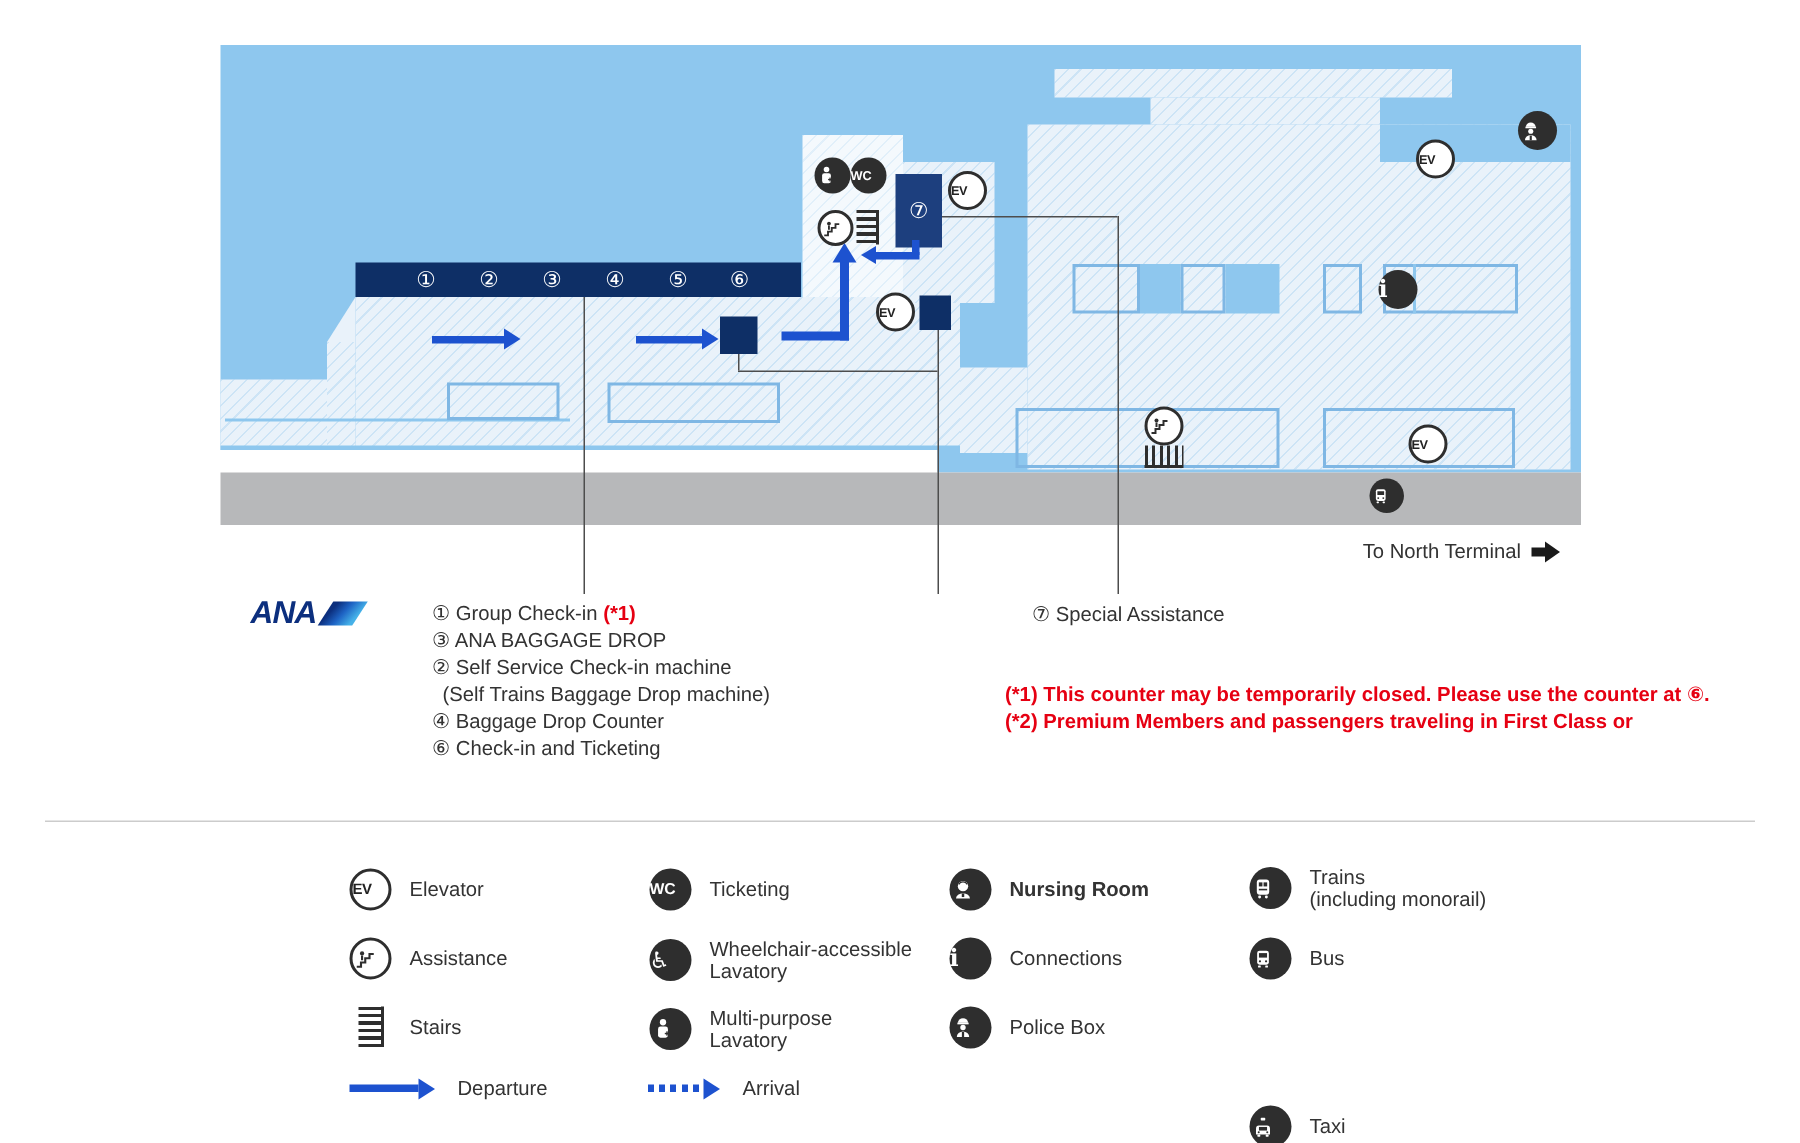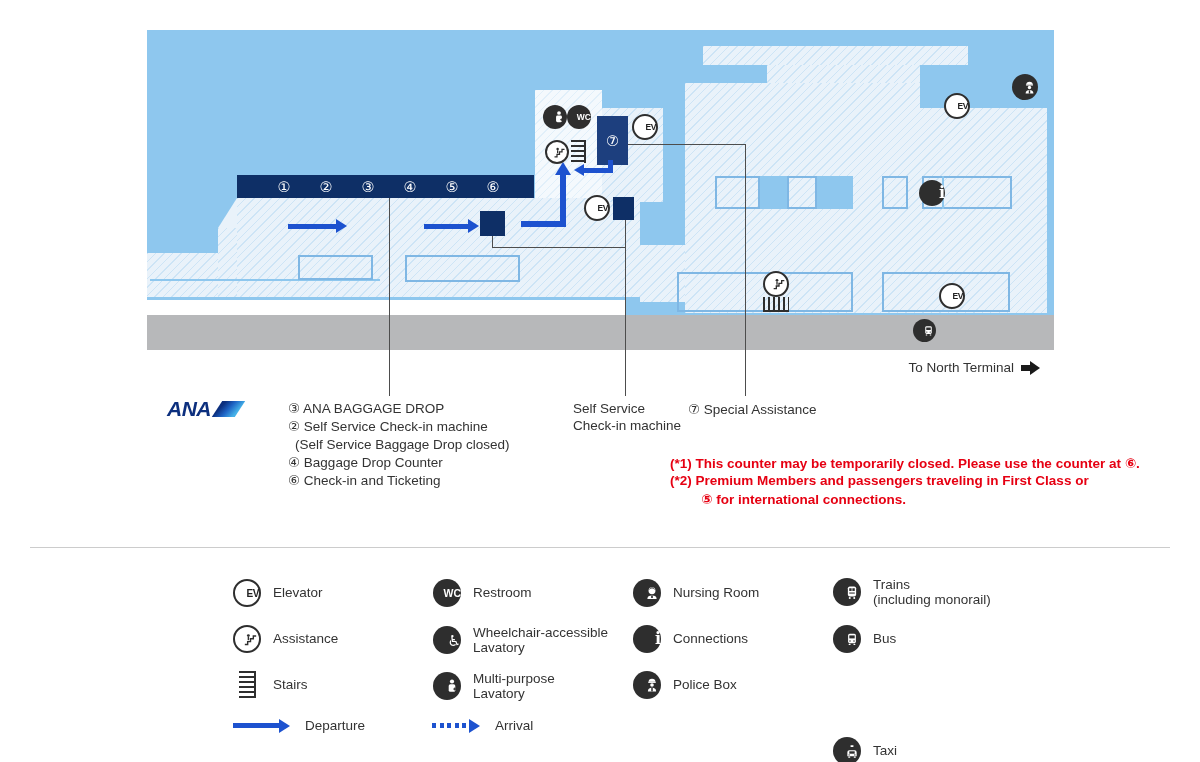--- a/index.html
+++ b/index.html
@@ -21,21 +21,21 @@
   .tri-floor{width:0;height:0;border-bottom:30px solid #e9f2fa;border-left:19px solid transparent;}
   
   .lbl{font-size:13.5px;line-height:1.3;color:#333;}
   .red{color:#e60012;font-weight:bold;}
   .list .ln{height:18px;white-space:nowrap;}
   .list .ln.indent{padding-left:7px;}
   .notes .ln{height:18px;white-space:nowrap;font-weight:bold;color:#e60012;font-size:13.5px;}
   .notes .ln.indent{padding-left:31px;}
   .cnum{color:#fff;font-size:14.5px;line-height:18px;text-align:center;}
   
-  .ic{border-radius:50%;display:flex;align-items:center;justify-content:flex-end;box-sizing:border-box;flex:none;}
+  .ic{border-radius:50%;display:flex;align-items:center;justify-content:flex-start;box-sizing:border-box;flex:none;}
   .ic.dark{background:#2e2e2e;}
   .ic.line{background:#fff;border:2px solid #2e2e2e;}
   .d28{width:28px;height:28px;} .d26{width:26px;height:26px;} .d24{width:24px;height:24px;} .d23{width:23px;height:23px;}
   .evt{font-weight:bold;color:#222;font-size:10px;letter-spacing:-.4px;}
   .evt.s{font-size:8.5px;}
   .wct{color:#fff;font-weight:bold;font-size:10.5px;}
   .wct.s{font-size:8.5px;}
   .inft{color:#fff;font-weight:bold;font-size:16px;font-family:"DejaVu Serif",serif;line-height:1;}
   .whl{color:#fff;font-size:15px;line-height:1;}
   .stairs-h{background:repeating-linear-gradient(180deg,#2e2e2e 0 2.2px,rgba(0,0,0,0) 2.2px 5px);border-right:2.5px solid #2e2e2e;box-sizing:border-box;}
@@ -203,38 +203,34 @@
         <span class="ah-r dk"></span>
     </span>
   </div>
 
   <div class="abs analogo" style="left:167px;top:398px;">
     <span class="ana-t">ANA</span>
     <span class="ana-m"></span>
   </div>
 
   <div class="abs list" style="left:288px;top:400px;">
+    <div class="ln lbl"><span>① Group Check-in </span><span class="red">(*1)</span></div>
     <div class="ln lbl"><span>③ ANA BAGGAGE DROP</span><span class="red"></span></div>
     <div class="ln lbl"><span>② Self Service Check-in machine</span><span class="red"></span></div>
-    <div class="ln lbl indent"><span>(Self Service Baggage Drop closed)</span><span class="red"></span></div>
+    <div class="ln lbl indent"><span>(Self Trains Baggage Drop machine)</span><span class="red"></span></div>
     <div class="ln lbl"><span>④ Baggage Drop Counter</span><span class="red"></span></div>
     <div class="ln lbl"><span>⑥ Check-in and Ticketing</span><span class="red"></span></div>
   </div>
 
-  <div class="abs" style="left:573px;top:400px;">
-    <div class="lbl" style="height:17px;">Self Service</div>
-    <div class="lbl">Check-in machine</div>
-  </div>
 
   <div class="abs lbl" style="left:688px;top:401px;">⑦ Special Assistance</div>
 
   <div class="abs notes" style="left:670px;top:455px;">
     <div class="ln">(*1) This counter may be temporarily closed. Please use the counter at ⑥.</div>
     <div class="ln">(*2)  Premium Members and passengers traveling in First Class or</div>
-    <div class="ln indent">⑤ for international connections.</div>
   </div>
 
   <div class="abs divider" style="left:30px;top:547px;width:1140px;height:1px;"></div>
 
   <div class="lrow" style="left:233px;top:579px;">
     <span class="ic line d28">
         <span class="evt">EV</span>
       </span>
     <span class="tx">Elevator</span>
   </div>
@@ -259,21 +255,21 @@
       <span class="shaft" style="width:46px;"></span>
         <span class="ah-r"></span>
     </span>
     <span class="tx" style="margin-left:3px;">Departure</span>
   </div>
 
   <div class="lrow" style="left:433px;top:579px;">
     <span class="ic dark d28">
         <span class="wct">WC</span>
       </span>
-    <span class="tx">Restroom</span>
+    <span class="tx">Ticketing</span>
   </div>
   <div class="lrow" style="left:433px;top:625px;">
     <span class="ic dark d28">
         <span class="whl">♿</span>
       </span>
     <span class="tx">
         <div>Wheelchair-accessible</div>
         <div>Lavatory</div>
       </span>
   </div>
@@ -292,21 +288,21 @@
       </span>
   </div>
   <div class="lrow" style="left:432px;top:718px;">
     <span style="display:flex;align-items:center;">
       <span class="dash" style="width:37px;"></span>
         <span class="ah-r"></span>
     </span>
     <span class="tx" style="margin-left:3px;">Arrival</span>
   </div>
 
-  <div class="lrow" style="left:633px;top:579px;">
+  <div class="lrow" style="left:633px;top:579px;font-weight:bold;">
     <span class="ic dark d28">
       <svg width="18" height="18" viewBox="0 0 24 24">
           <circle cx="12" cy="9" r="4.6" fill="#fff"></circle>
           <path d="M8.2 7.4 a4.4 4.4 0 0 1 7.6 0" fill="none" stroke="#2e2e2e" stroke-width="1.2"></path>
           <path d="M5.8 20 a6.2 4.6 0 0 1 12.4 0 z" fill="#fff"></path>
           <rect x="10.9" y="15.5" width="2.2" height="3.2" fill="#2e2e2e"></rect>
         </svg>
     </span>
     <span class="tx">Nursing Room</span>
   </div>

